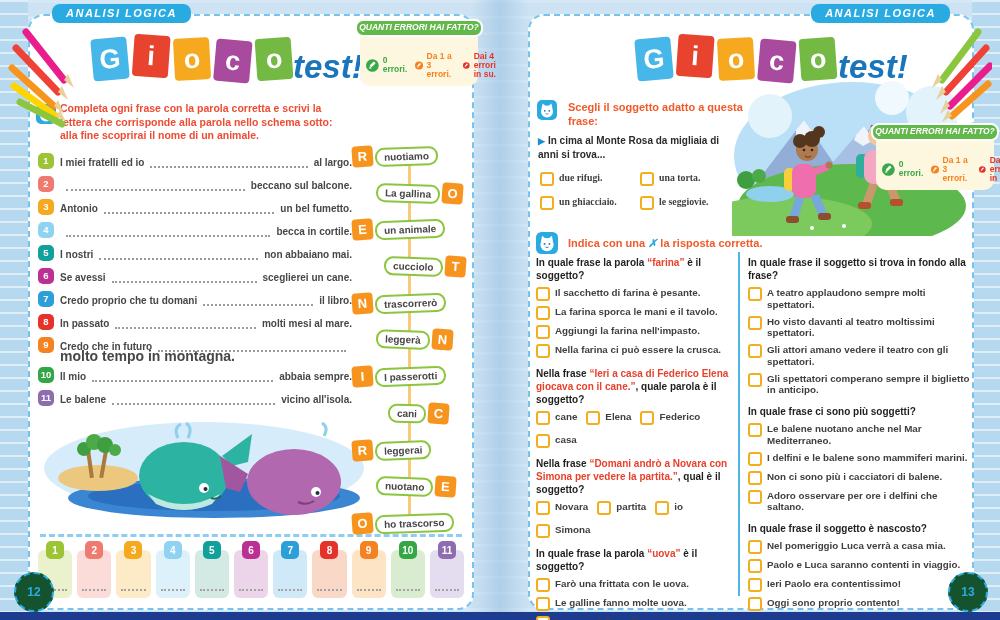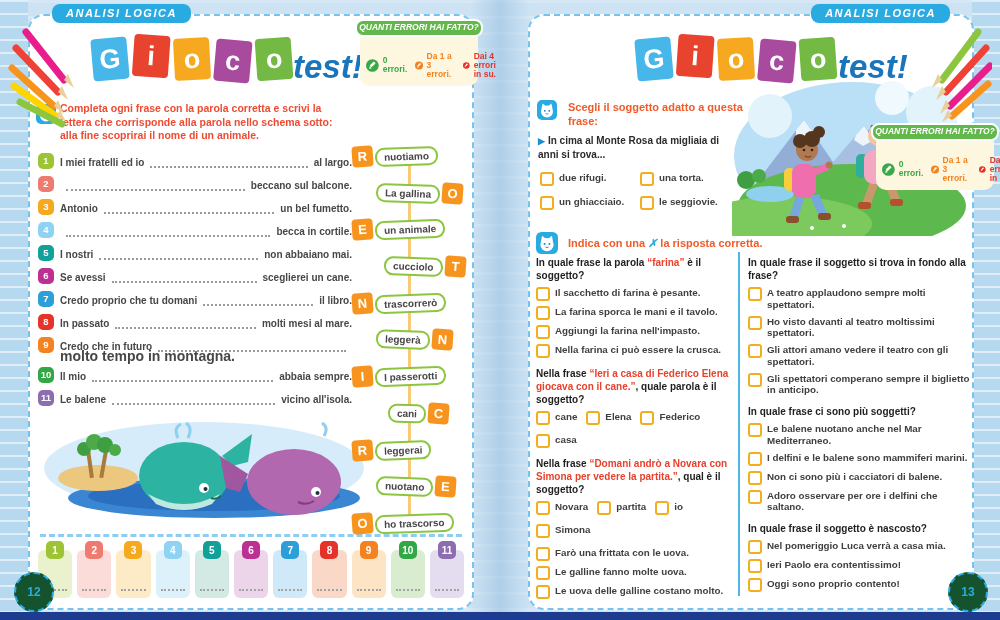--- a/index.html
+++ b/index.html
@@ -80,21 +80,21 @@
 
   .pagenum{position:absolute;width:36px;height:36px;border-radius:50%;background:#14532d;
          border:2px dashed #29abe2;color:#29abe2;font-size:12px;font-weight:bold;
          display:flex;align-items:center;justify-content:center;z-index:7;}
   .pn-left{left:-16px;bottom:-4px;} .pn-right{right:-16px;bottom:-4px;}
 
   .secb-title{position:absolute;left:38px;top:84px;width:190px;color:#f15a29;font-weight:bold;font-size:11px;line-height:1.3;}
   .prompt{position:absolute;left:8px;top:118px;width:190px;font-size:10px;font-weight:bold;color:#2b2b2b;line-height:1.35;}
   .prompt .arr{color:#1b8fd0;font-size:9px;margin-right:3px;}
   .secb-opts{position:absolute;left:10px;top:156px;width:205px;display:grid;
-         grid-template-columns:100px 105px;row-gap:10px;}
+         grid-template-columns:100px 105px;row-gap:10px;font-family:Liberation Serif, serif;}
   .opt{display:flex;gap:5px;align-items:flex-start;font-size:9.8px;font-weight:bold;color:#3f3f3f;line-height:1.2;}
   .cb{flex:0 0 auto;width:10px;height:10px;border:2px solid #f2ae1c;border-radius:3px;background:#fff;}
   .hikers-art{position:absolute;left:202px;top:62px;z-index:2;}
 
   .secc-head{position:absolute;left:6px;top:216px;display:flex;gap:10px;align-items:center;}
   .secc-txt{color:#f15a29;font-weight:bold;font-size:11px;}
   .secc-txt .xmark{color:#29abe2;font-style:italic;}
   .divider{position:absolute;left:208px;top:236px;height:344px;width:2px;background:#4db8e8;}
   .qcol{position:absolute;top:240px;display:flex;flex-direction:column;}
   .qcol-l{left:6px;width:198px;} .qcol-r{left:218px;width:224px;}
@@ -681,20 +681,21 @@
             <span class="cb"></span>
             <span>io</span>
           </label>
           <label class="opt">
             <span class="cb"></span>
             <span>Simona</span>
           </label>
         </div>
     </div>
     <div class="q">
+      <div class="q-title"><span>In quale frase la parola </span><span class="red">“uova”</span><span> è il soggetto?</span></div>
       <div class="opts">
 
       <label class="opt">
             <span class="cb"></span>
             <span>Farò una frittata con le uova.</span>
           </label>
           <label class="opt">
             <span class="cb"></span>
             <span>Le galline fanno molte uova.</span>
           </label>
@@ -754,20 +755,24 @@
     <div class="q">
       <div class="q-title">In quale frase il soggetto è nascosto?</div>
       <div class="opts">
 
       <label class="opt">
             <span class="cb"></span>
             <span>Nel pomeriggio Luca verrà a casa mia.</span>
           </label>
           <label class="opt">
             <span class="cb"></span>
+            <span>Paolo e Luca saranno contenti in viaggio.</span>
+          </label>
+          <label class="opt">
+            <span class="cb"></span>
             <span>Ieri Paolo era contentissimo!</span>
           </label>
           <label class="opt">
             <span class="cb"></span>
             <span>Oggi sono proprio contento!</span>
           </label>
         </div>
     </div>
   </div>
 

